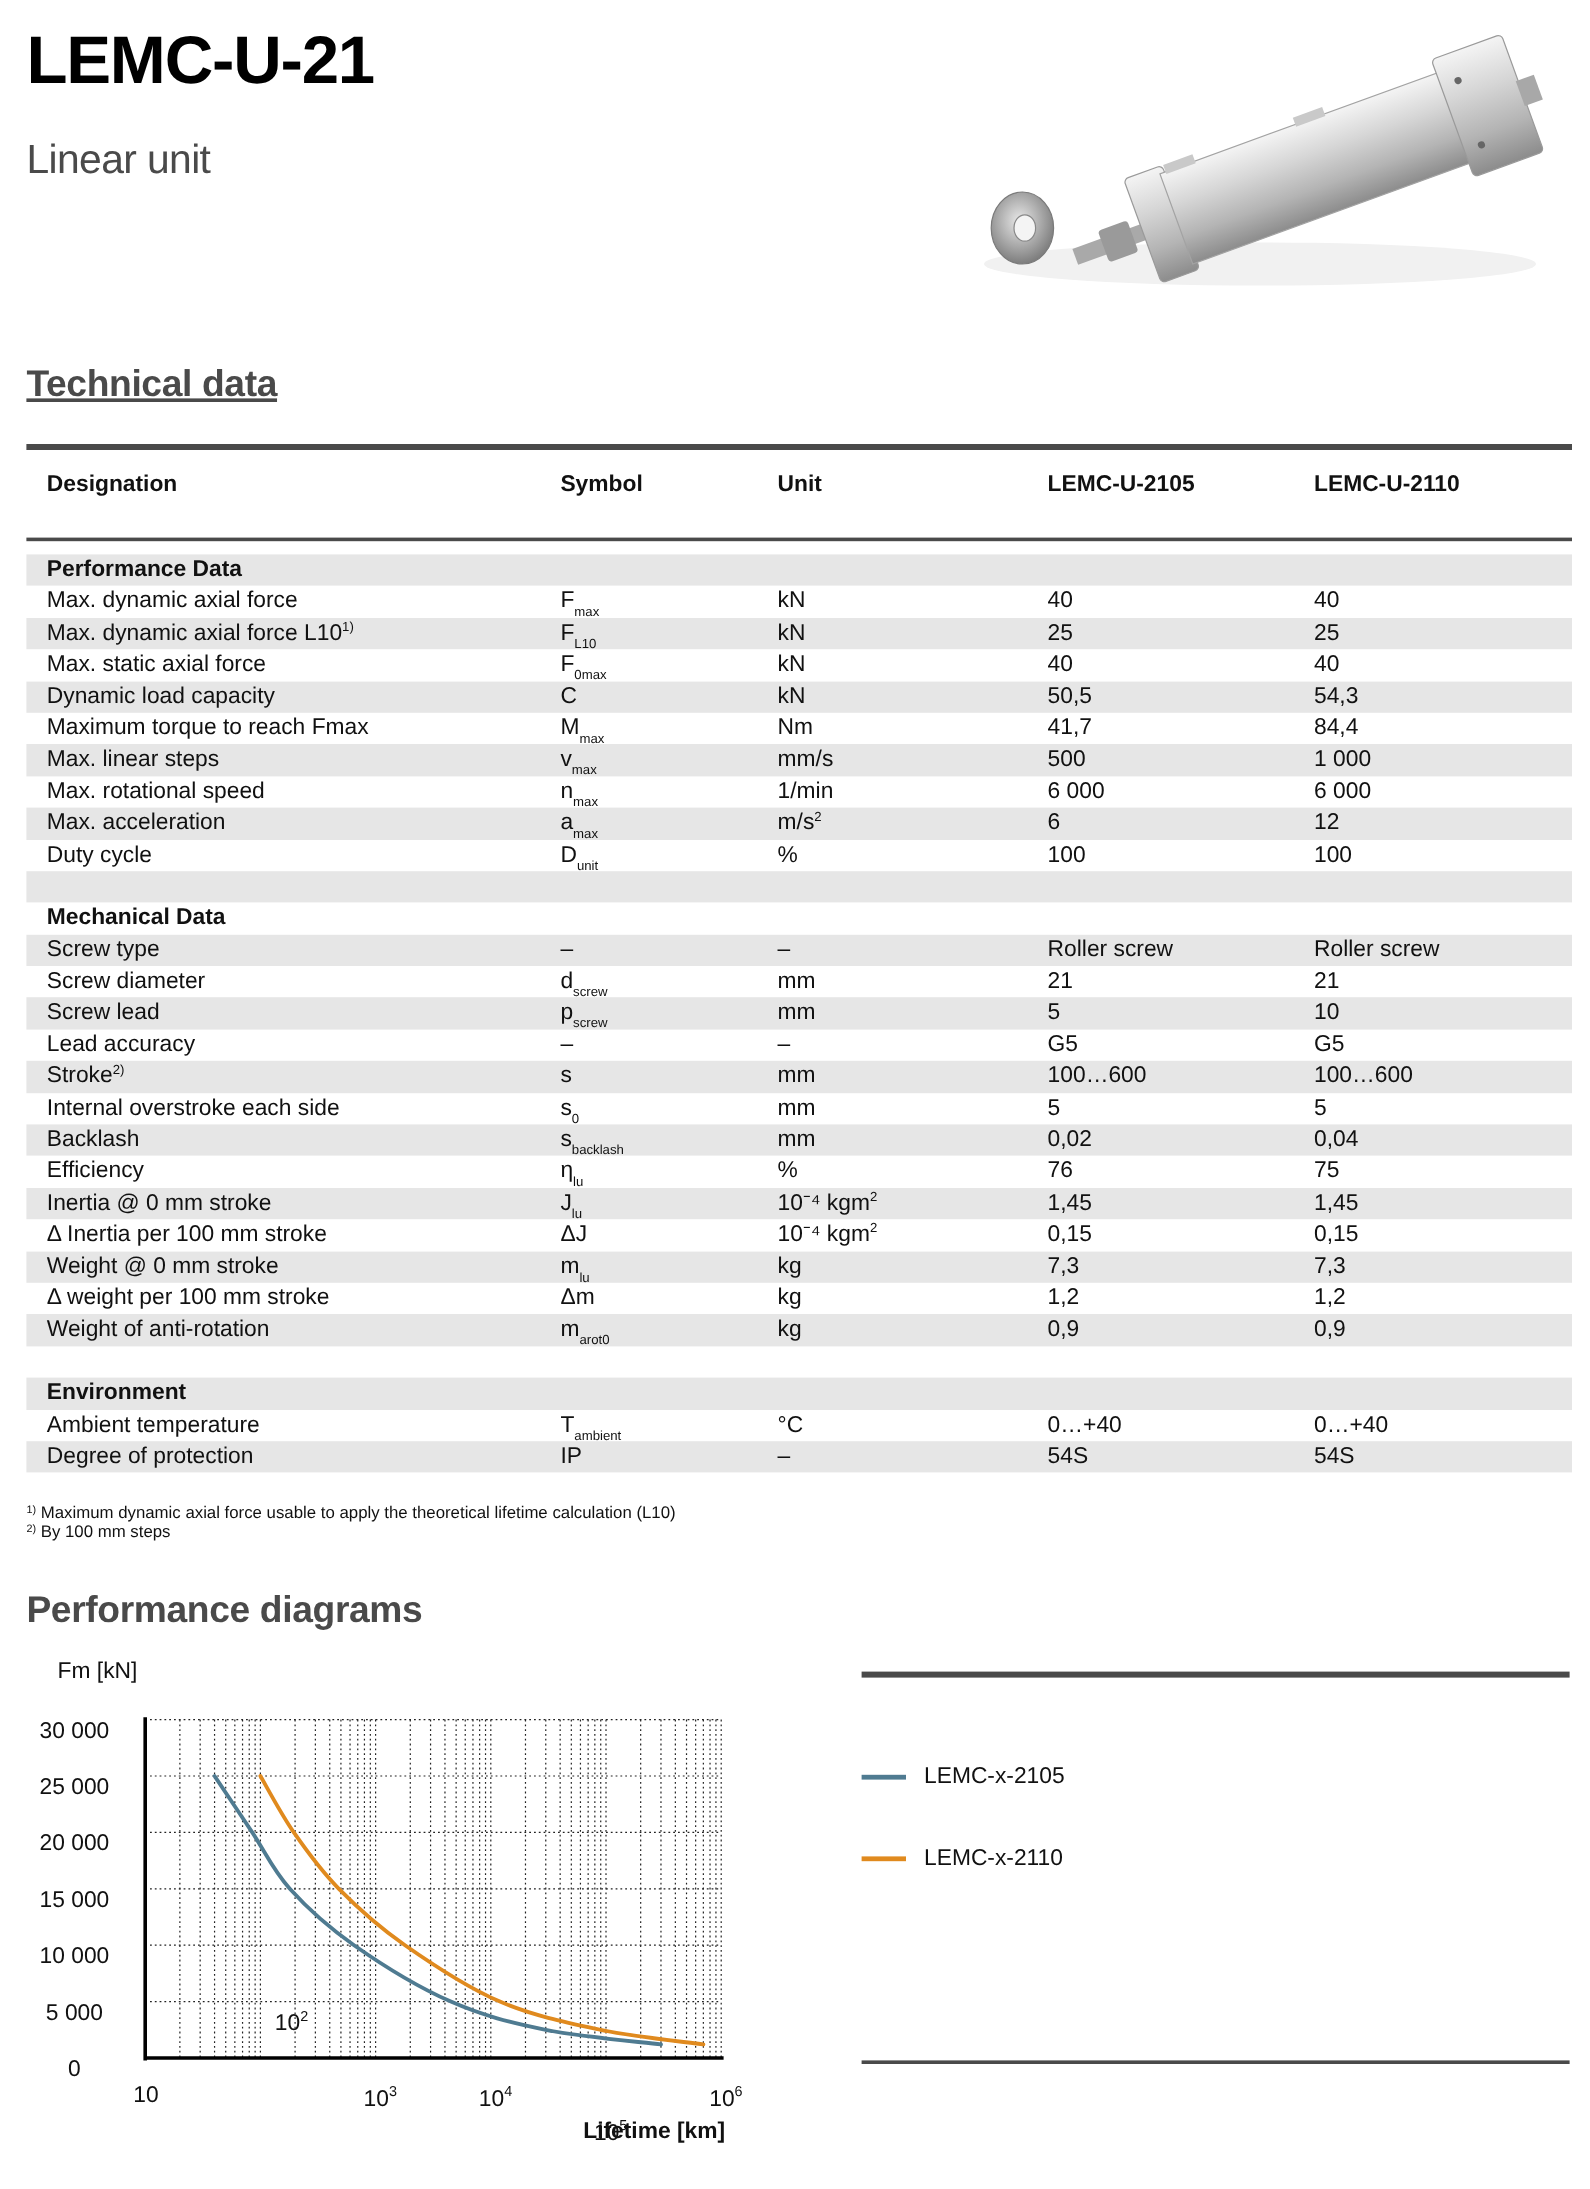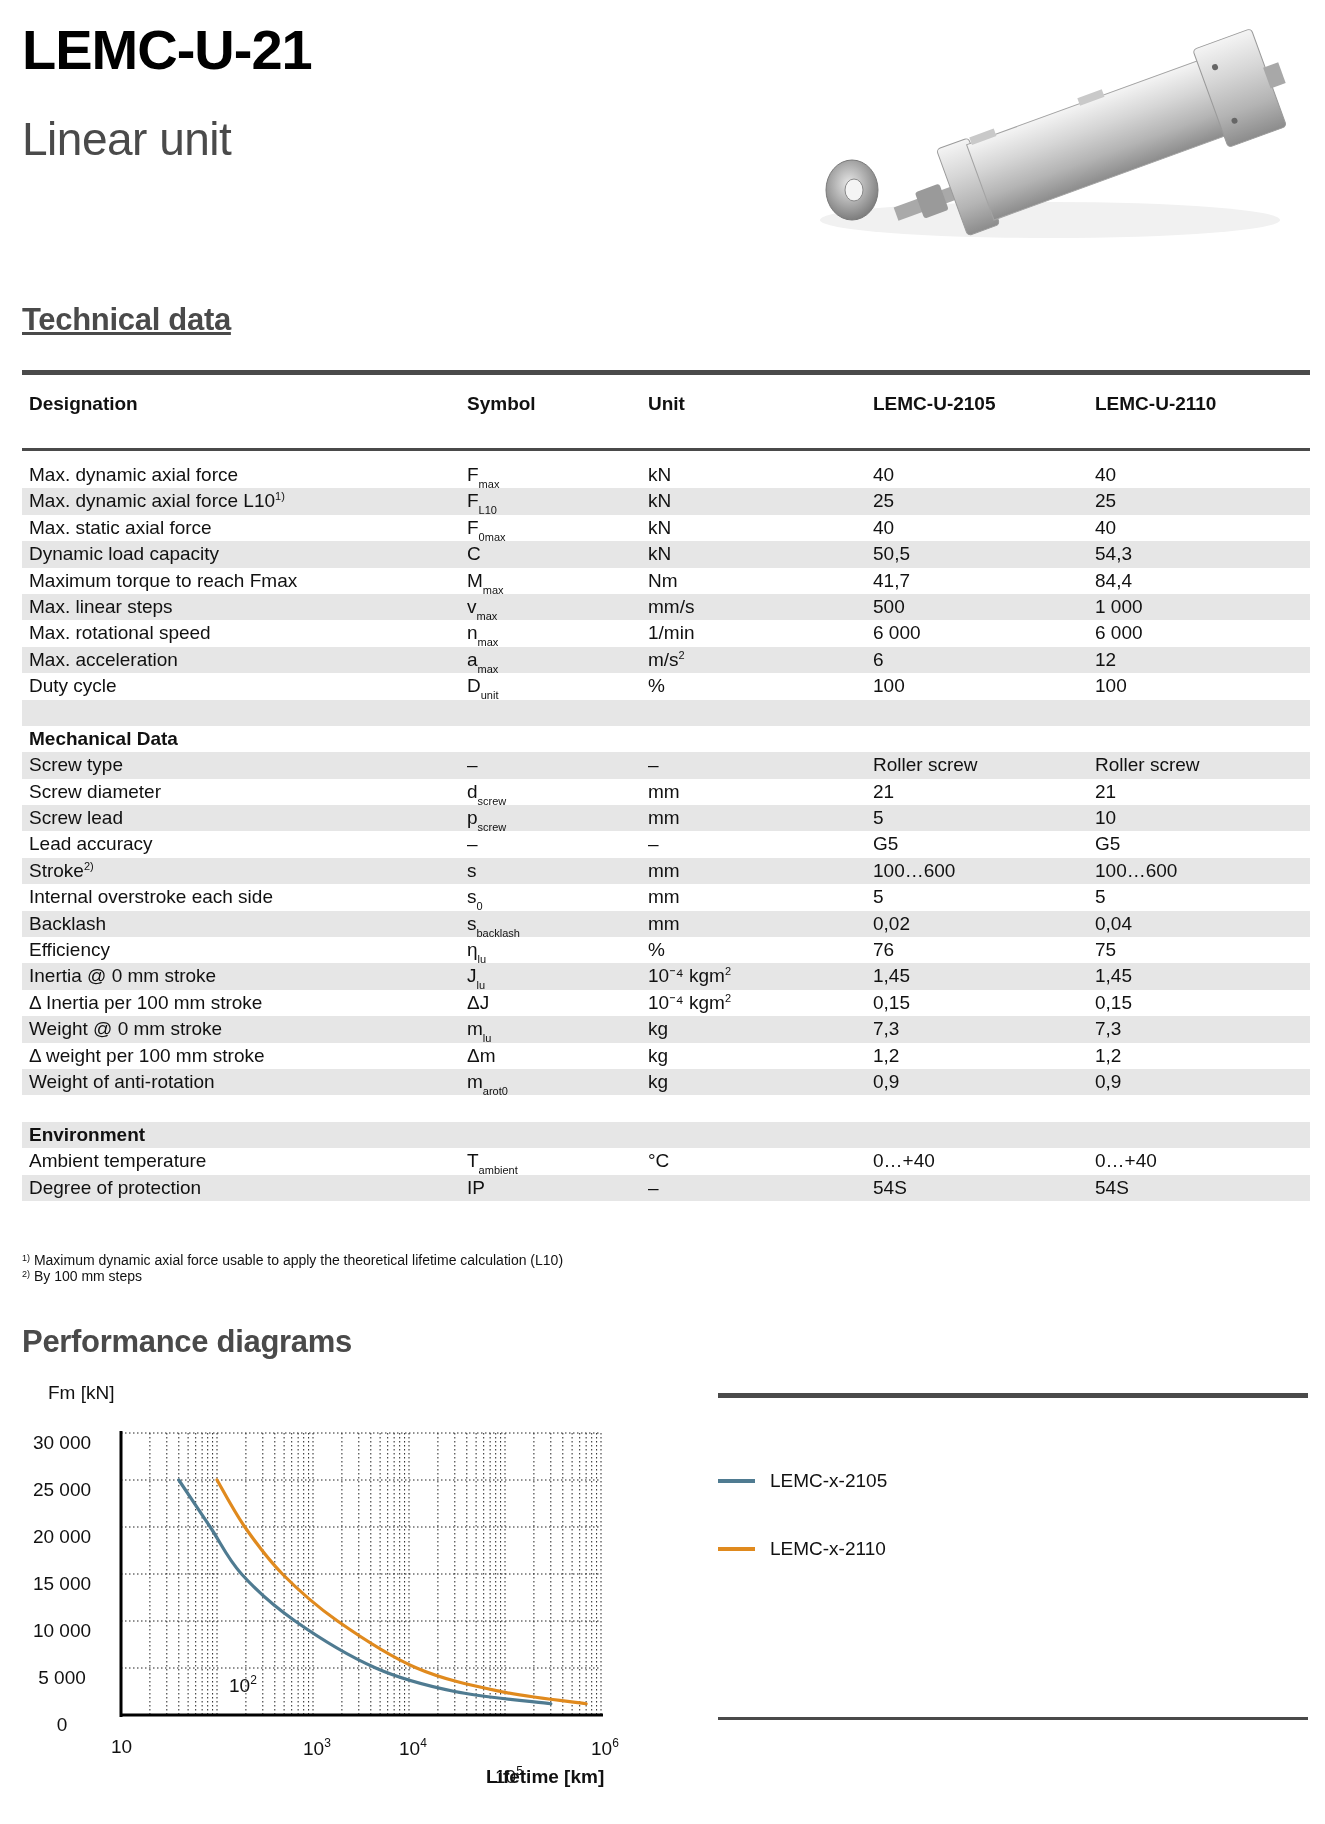--- a/index.html
+++ b/index.html
@@ -1,38 +1,38 @@
 <!DOCTYPE html>
 <html><head>
 <meta charset="utf-8">
 <style>
   html, body { margin: 0; padding: 0; background: #ffffff; }
   body { width: 1325px; height: 1824px; position: relative; overflow: hidden;
          font-family: "Liberation Sans", sans-serif; color: #111; }
   .abs { position: absolute; }
 
   .title { left: 22px; top: 22px; font-size: 56px; font-weight: bold; color: #000000; letter-spacing: -1px; line-height: 1; }
-  .subtitle { left: 22px; top: 116px; font-size: 46px; font-weight: normal; color: #4a4a4a; line-height: 1; letter-spacing: -0.5px; }
+  .subtitle { left: 22px; top: 116px; font-size: 34px; font-weight: normal; color: #4a4a4a; line-height: 1; letter-spacing: -0.5px; }
 
   .product { left: 760px; top: 0px; width: 545px; height: 268px; }
 
   .h2 { font-size: 31px; font-weight: bold; color: #4a4a4a; line-height: 1; letter-spacing: -0.3px; }
 
   .rule-thick { background: #4a4a4a; height: 5px; }
   .rule-mid { background: #4a4a4a; height: 3px; }
 
   
   .table { left: 22px; top: 370px; width: 1288px; }
   .thead { position: relative; height: 73px; }
   .thead .cell { position: absolute; top: 18px; font-weight: bold; font-size: 19px; }
   .row { position: relative; height: 26.4px; font-size: 19px; line-height: 26px; }
   .row.grey { background: #e6e6e6; }
   .row .cell { position: absolute; top: 0; white-space: nowrap; }
   .row.section .cell { font-weight: bold; }
-  .c0 { left: 7px; } .c1 { left: 402px; margin-left: 43px; } .c2 { left: 626px; } .c3 { left: 851px; } .c4 { left: 1073px; }
+  .c0 { left: 17px; } .c1 { left: 402px; margin-left: 43px; } .c2 { left: 626px; } .c3 { left: 851px; } .c4 { left: 1073px; }
   .sym sub { font-size: 11px; vertical-align: -7px; line-height: 0; }
   .sup { font-size: 11px; vertical-align: 7px; line-height: 0; }
 
   .footnotes { left: 22px; top: 1251px; font-size: 14px; line-height: 14px; color: #111; }
   .footnotes .fn-sup { font-size: 9px; vertical-align: 4px; }
 
   
   .ylabel-title { left: 48px; top: 1382px; font-size: 19px; }
   .ytick { font-size: 19px; width: 84px; text-align: center; left: 20px; line-height: 1; margin-top: 10px; }
   .xtick { font-size: 19px; line-height: 1; }
@@ -94,20 +94,23 @@
   <div class="thead">
     <div class="cell c0">Designation</div>
     <div class="cell c1">Symbol</div>
     <div class="cell c2">Unit</div>
     <div class="cell c3">LEMC-U-2105</div>
     <div class="cell c4">LEMC-U-2110</div>
   </div>
   <div class="rule-mid"></div>
   <div style="height:11px"></div>
   <div id="tbody">
+      <div class="row grey section">
+        <div class="cell c0">Performance Data</div>
+      </div>
       <div class="row ">
         <div class="cell c0"><span>Max. dynamic axial force</span></div>
         <div class="cell c1 sym"><span>F</span><sub>max</sub></div>
         <div class="cell c2"><span>kN</span></div>
         <div class="cell c3">40</div>
         <div class="cell c4">40</div>
       </div>
       <div class="row grey ">
         <div class="cell c0"><span>Max. dynamic axial force L10</span><span class="sup">1)</span></div>
         <div class="cell c1 sym"><span>F</span><sub>L10</sub></div>

